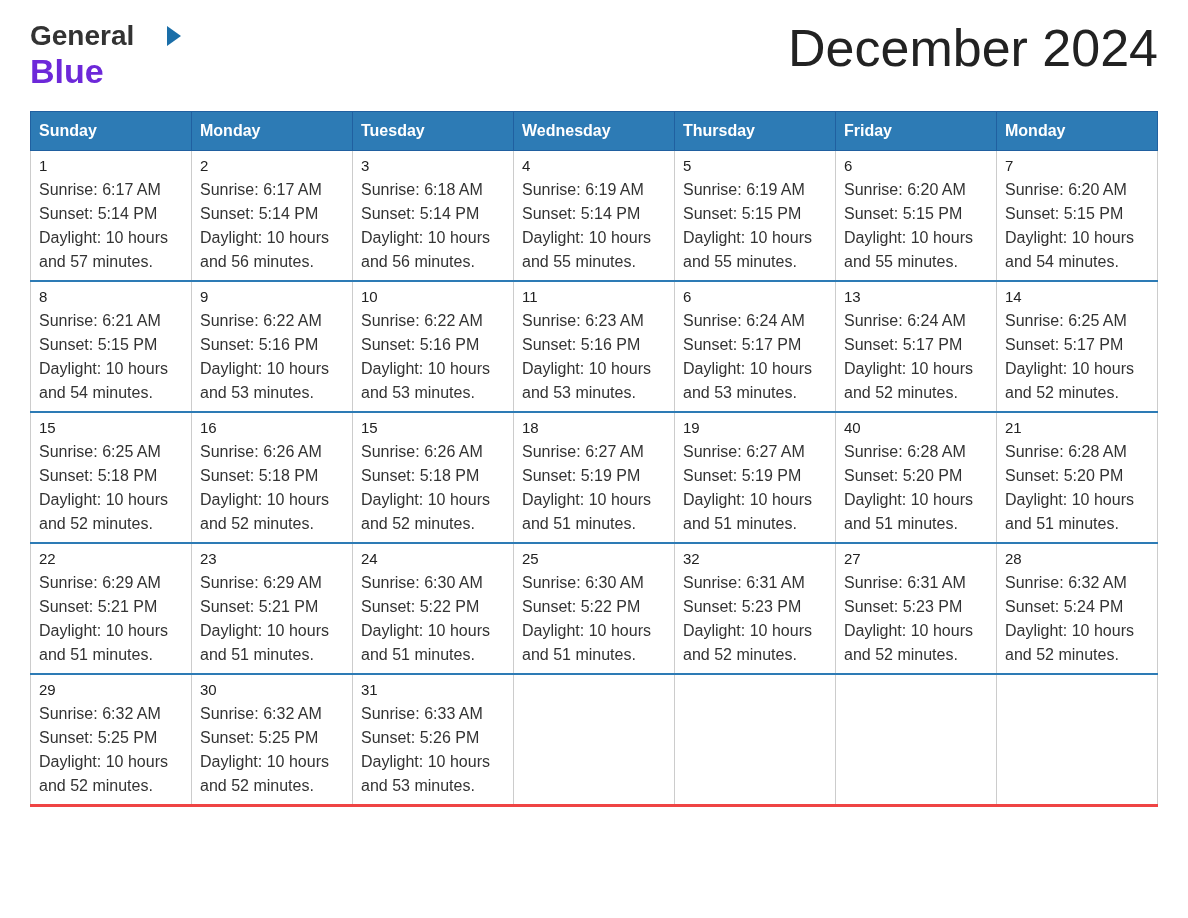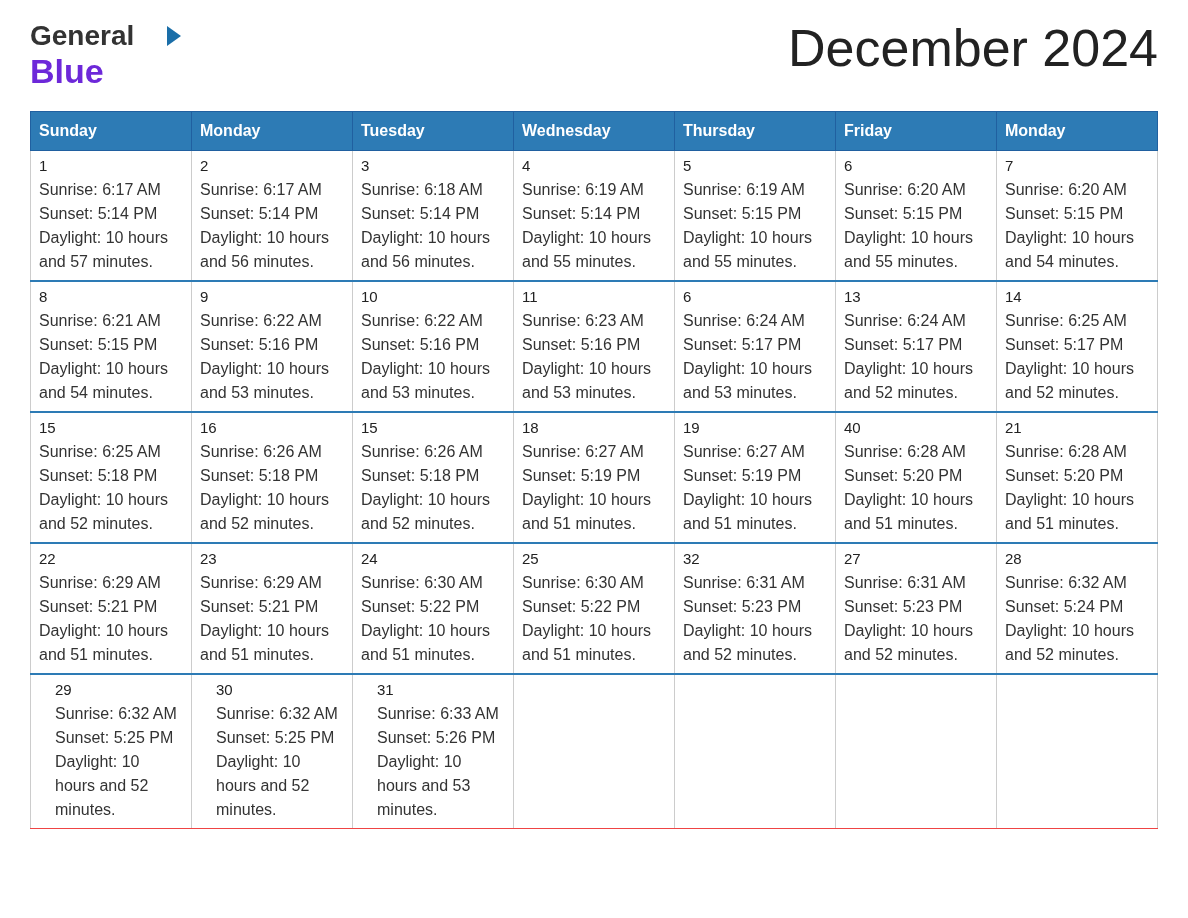--- a/index.html
+++ b/index.html
@@ -78,22 +78,21 @@
       vertical-align: top;
       padding: 6px 8px;
       border: 1px solid #ccc;
       border-bottom: 2px solid #2d7bb5;
       font-size: 12.5px;
       color: #333;
       width: calc(100% / 7);
       min-height: 100px;
     }
     .calendar-table tr:last-child td {
-      border-bottom: 1px solid #ef4444;
-      padding-left: 24px;
+      border-bottom: 3px solid #ef4444;
     }
     .day-number {
       font-size: 15px;
       font-weight: normal;
       color: #222;
       margin-bottom: 4px;
       display: block;
     }
     .day-info {
       font-size: 16px;

